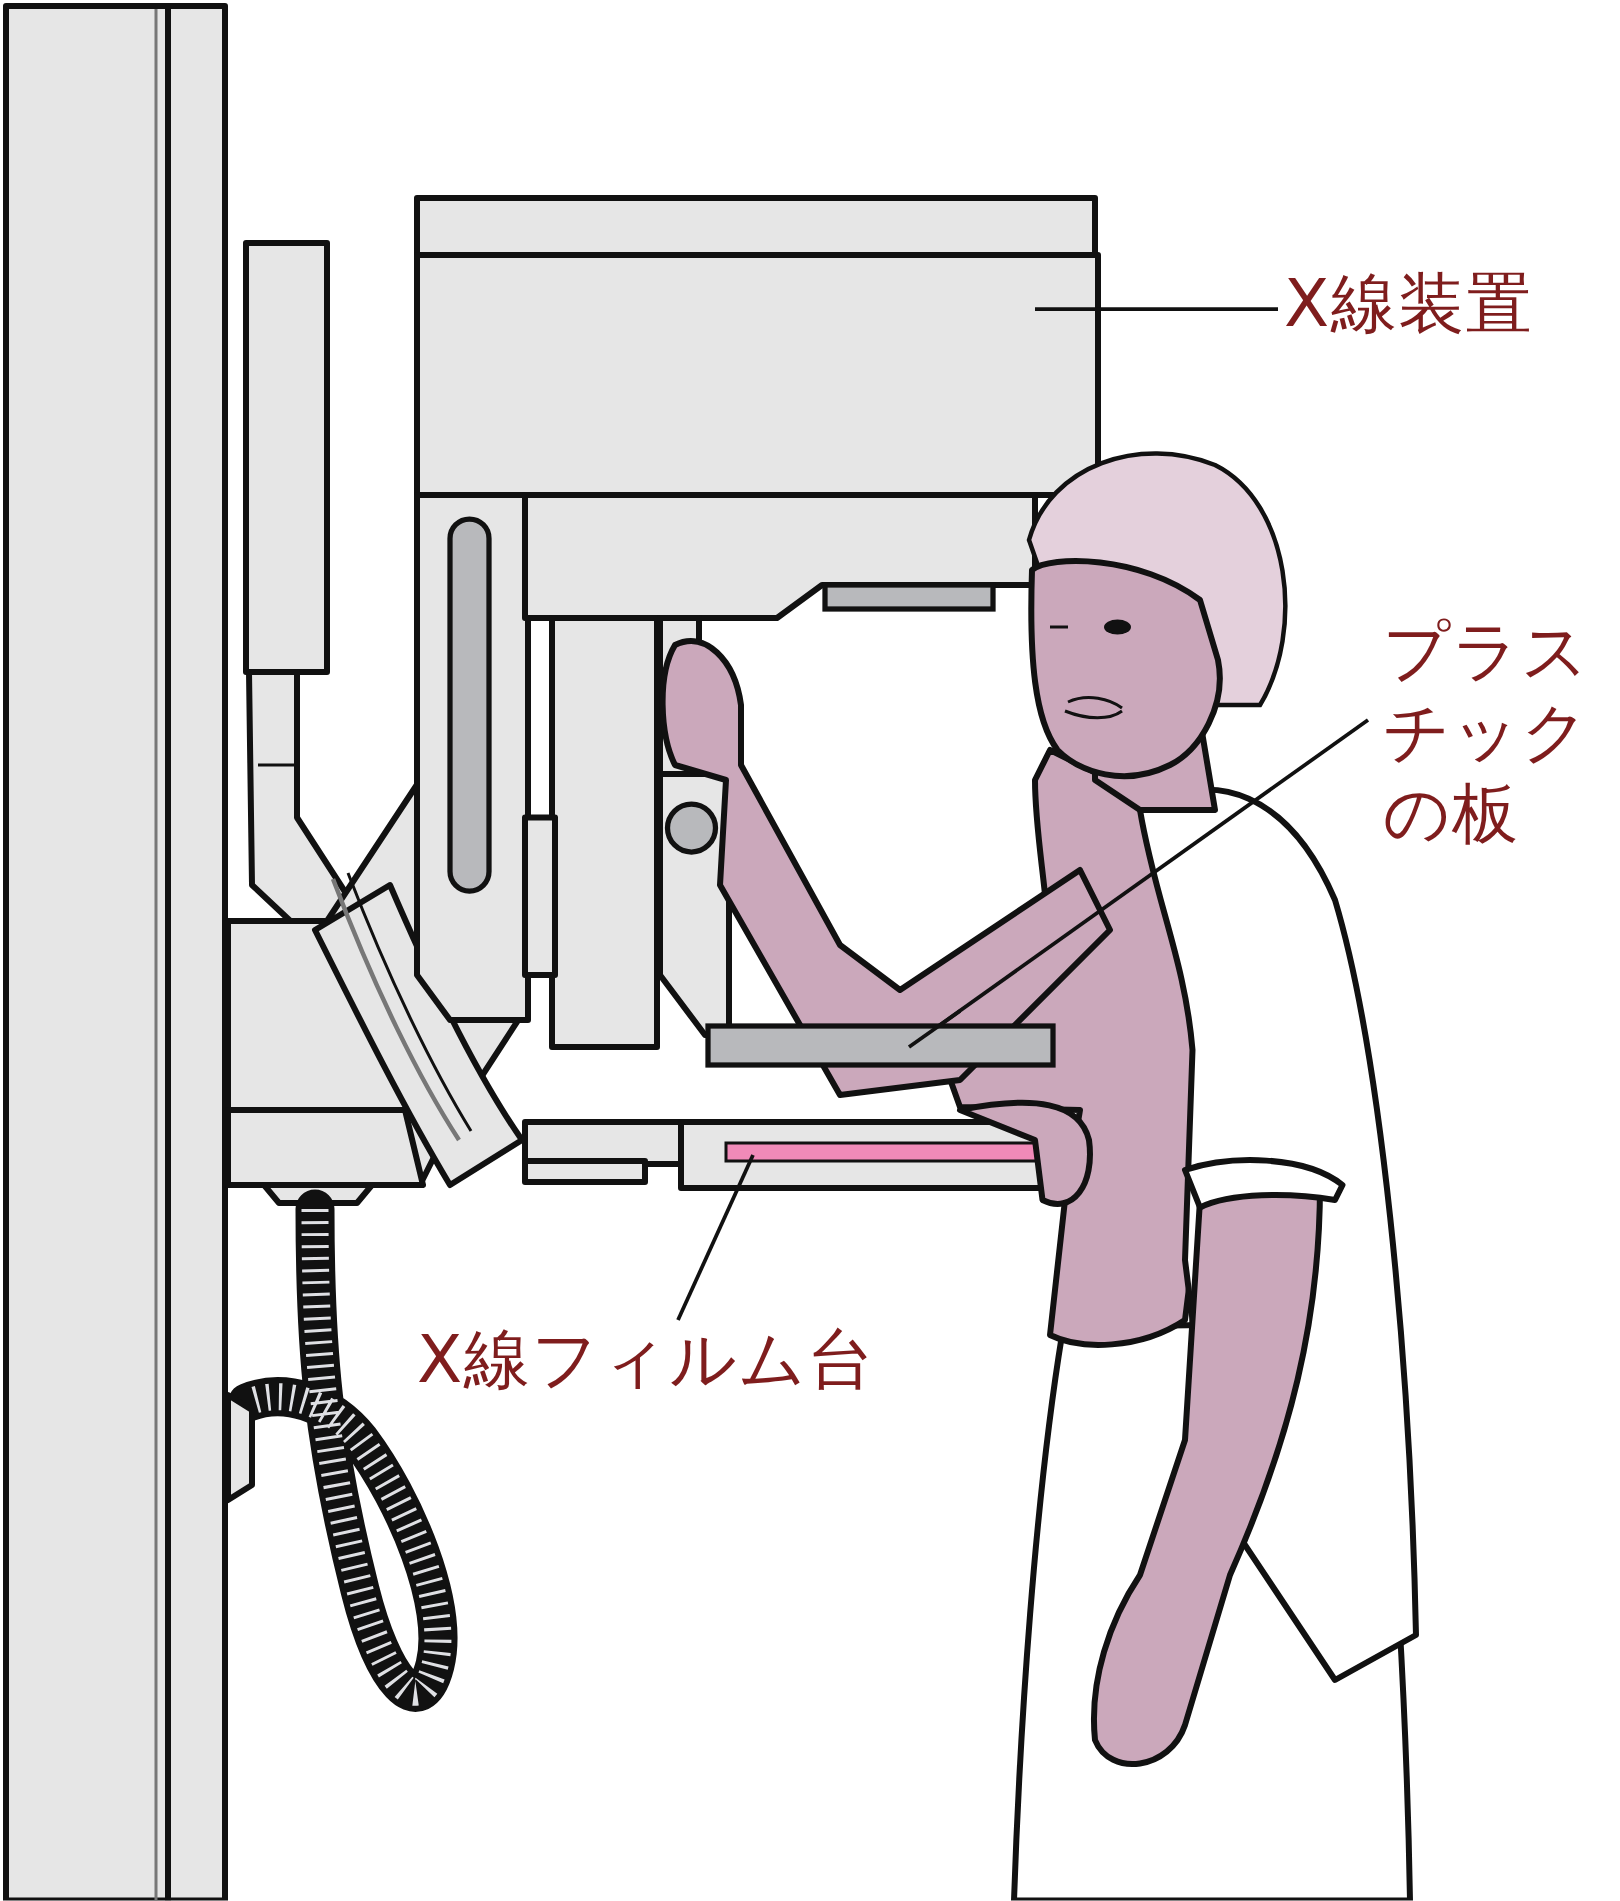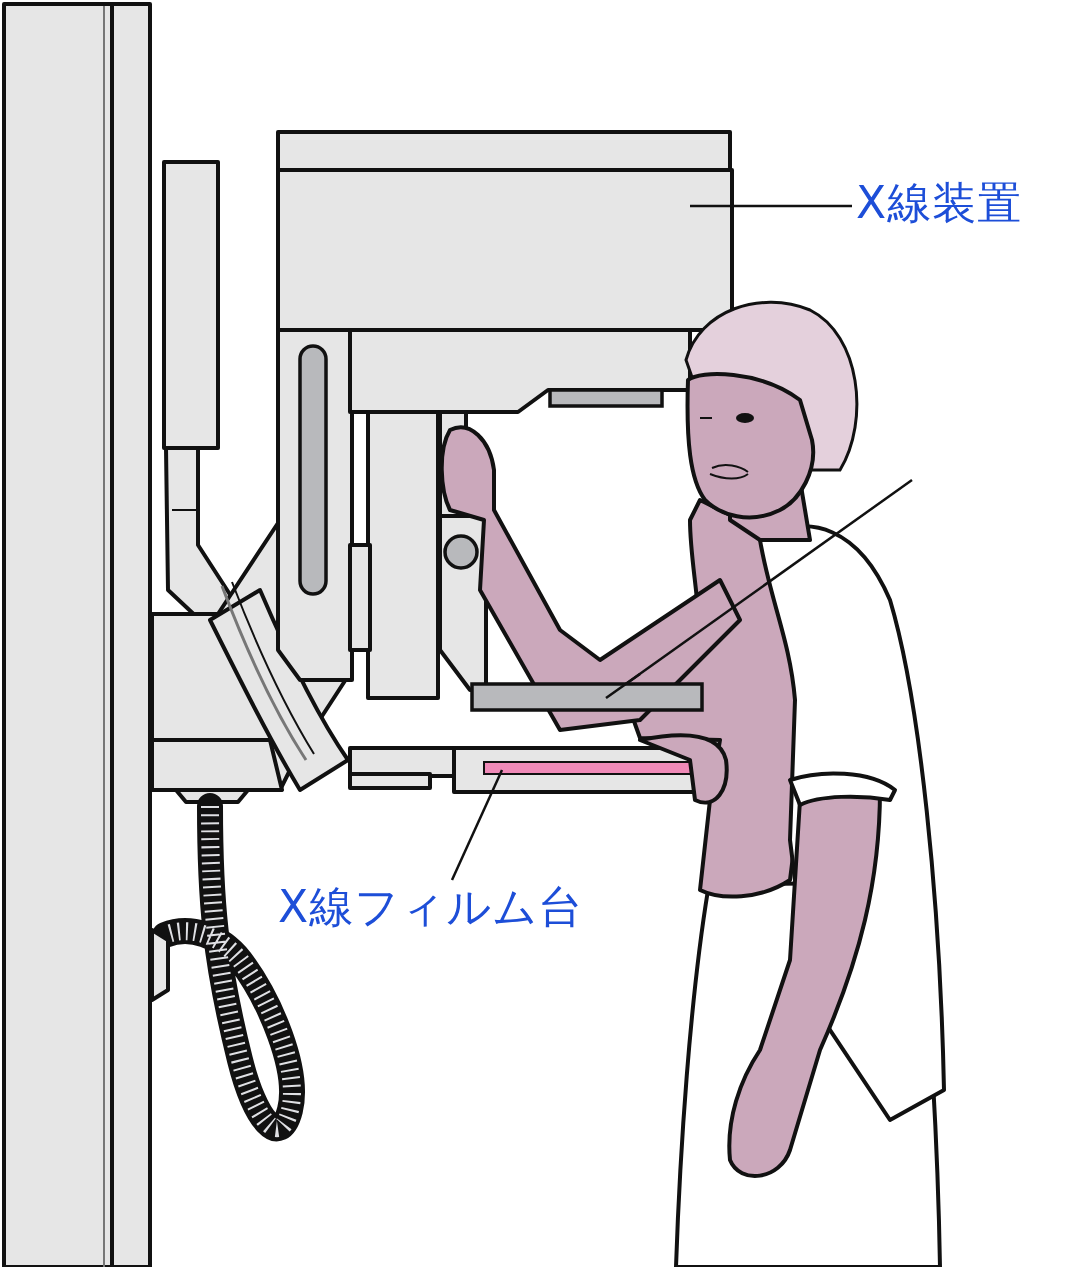--- a/index.html
+++ b/index.html
@@ -1,21 +1,21 @@
 <!DOCTYPE html>
 <html><head>
 <meta charset="utf-8">
 <style>
   html, body { margin: 0; padding: 0; background: #ffffff; }
   body { width: 1080px; height: 1267px; position: relative; overflow: hidden; }
   #figure { position: absolute; left: 0; top: 0; width: 1080px; height: 1267px; }
   .label {
     position: absolute;
     font-family: "DejaVu Sans", sans-serif;
-    color: #1d4ed8;
+    color: #7f1d1d;
     font-size: 44px;
     line-height: 54px;
     white-space: nowrap;
     letter-spacing: 1px;
   }
   #label-xray-unit { left: 856px; top: 176px; }
   #label-plate { left: 922px; top: 408px; }
   #label-plate span { display: block; }
   #label-film { left: 278px; top: 880px; }
   svg .ln { stroke: #111; stroke-width: 4; fill: none; stroke-linejoin: round; }
@@ -112,15 +112,18 @@
   <line class="leader" x1="606" y1="698" x2="912" y2="480"></line>
   <line class="leader" x1="502" y1="770" x2="452" y2="880"></line>
 
   <rect class="eqd" x="472" y="684" width="230" height="26"></rect>
   <line class="leader" x1="606" y1="698" x2="640" y2="674"></line>
 </svg>
 
 <div class="label" id="label-xray-unit">X線装置</div>
 
 <div class="label" id="label-plate">
+  <span>プラス</span>
+  <span>チック</span>
+  <span>の板</span>
 </div>
 
 <div class="label" id="label-film">X線フィルム台</div>
 
 </body></html>

